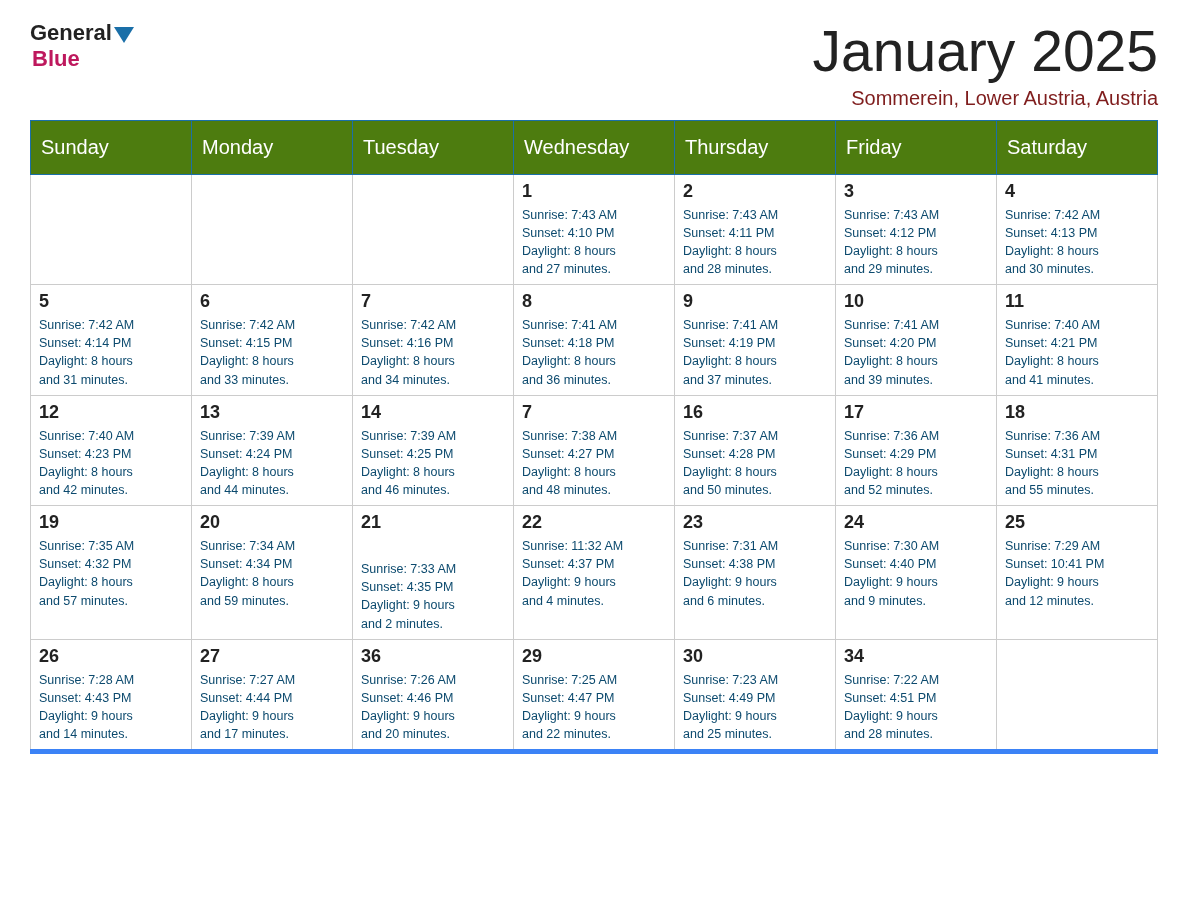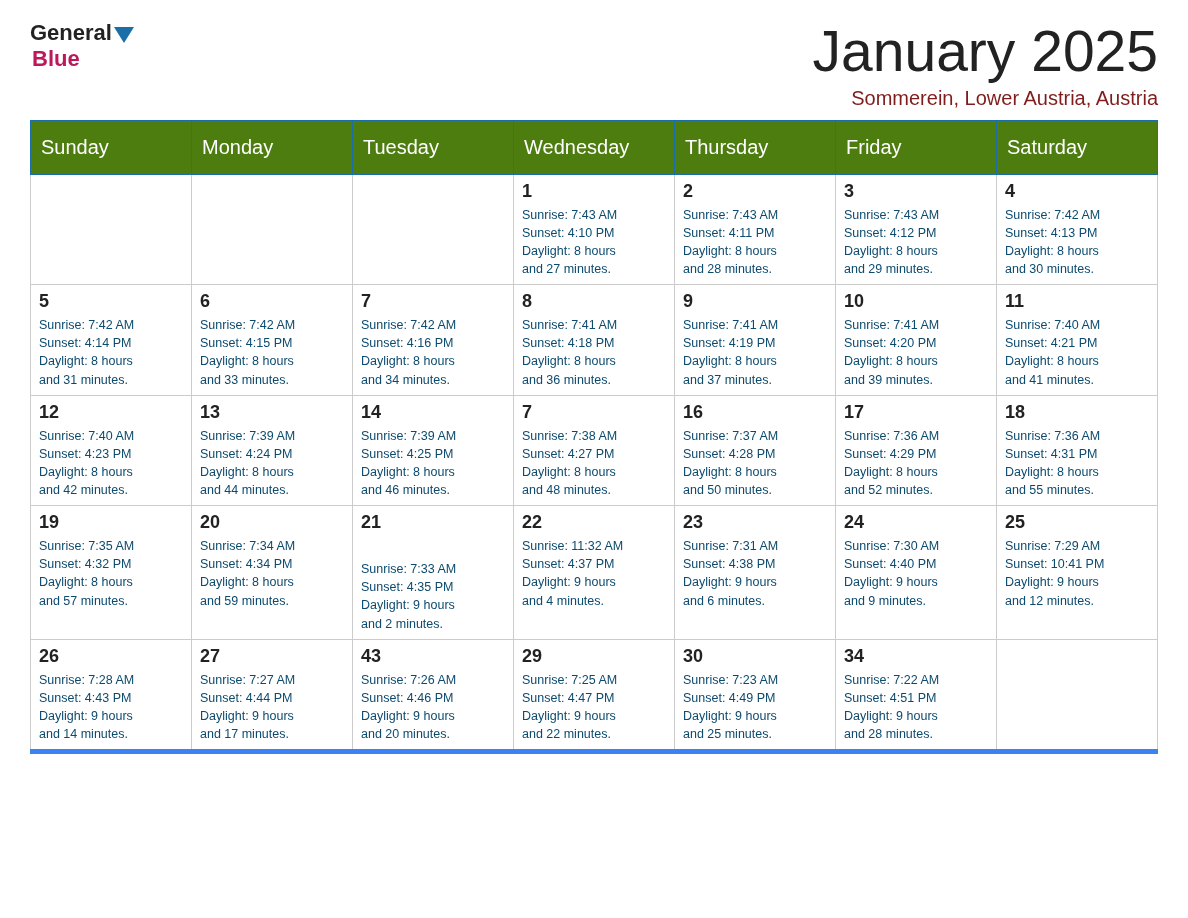--- a/index.html
+++ b/index.html
@@ -330,21 +330,21 @@
 and 14 minutes.</div>
         </td>
         <td>
           <span class="day-number">27</span>
           <div class="day-info" style="white-space: pre-line;">Sunrise: 7:27 AM
 Sunset: 4:44 PM
 Daylight: 9 hours
 and 17 minutes.</div>
         </td>
         <td>
-          <span class="day-number">43</span>
+          <span class="day-number">36</span>
           <div class="day-info" style="white-space: pre-line;">Sunrise: 7:26 AM
 Sunset: 4:46 PM
 Daylight: 9 hours
 and 20 minutes.</div>
         </td>
         <td>
           <span class="day-number">29</span>
           <div class="day-info" style="white-space: pre-line;">Sunrise: 7:25 AM
 Sunset: 4:47 PM
 Daylight: 9 hours

